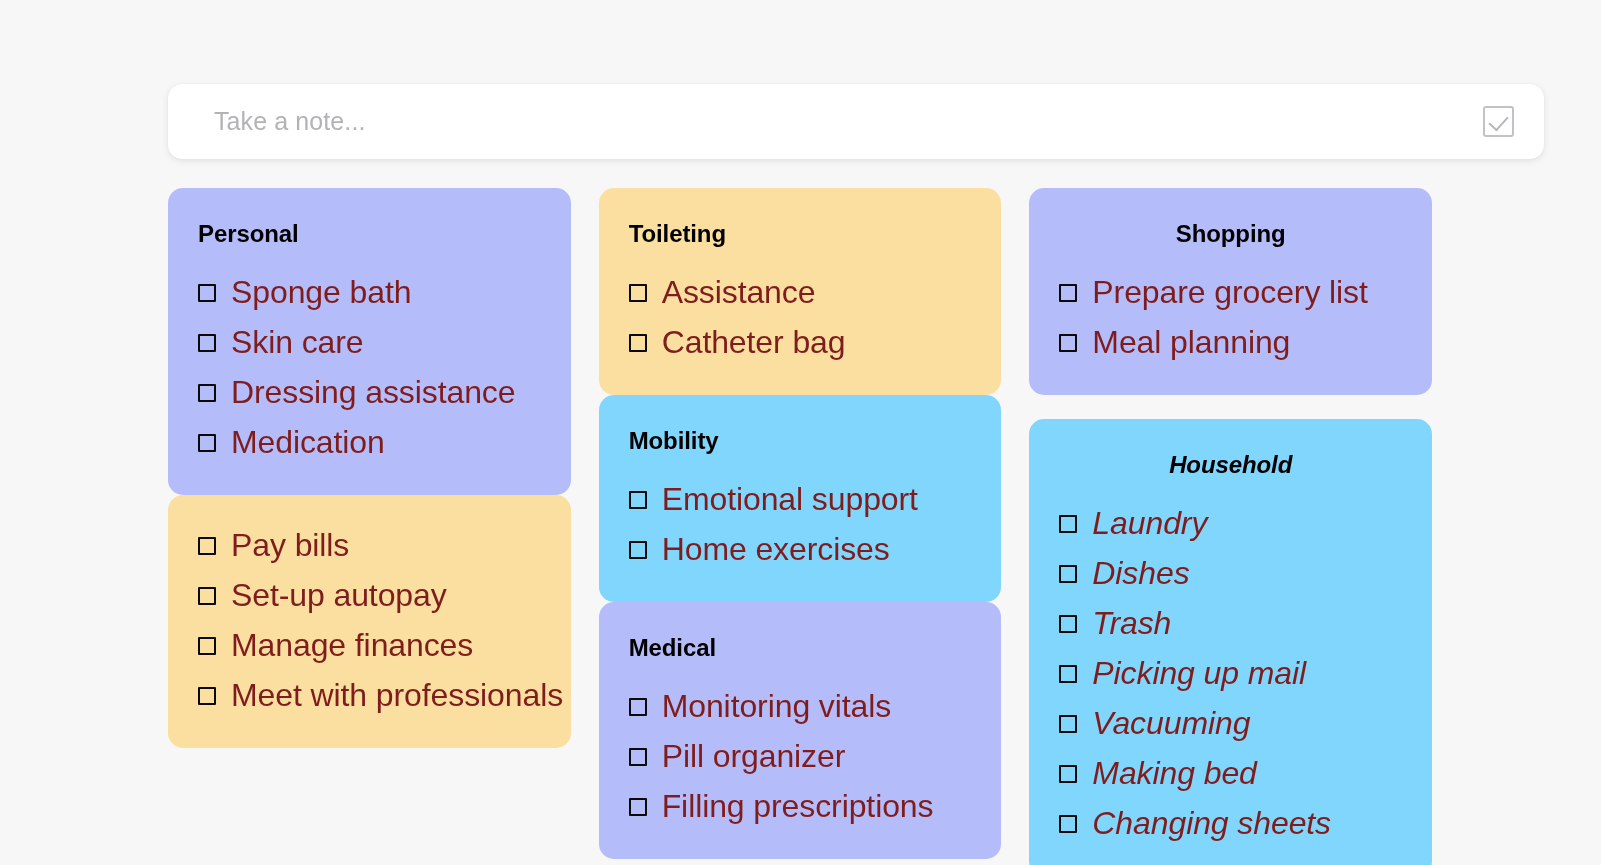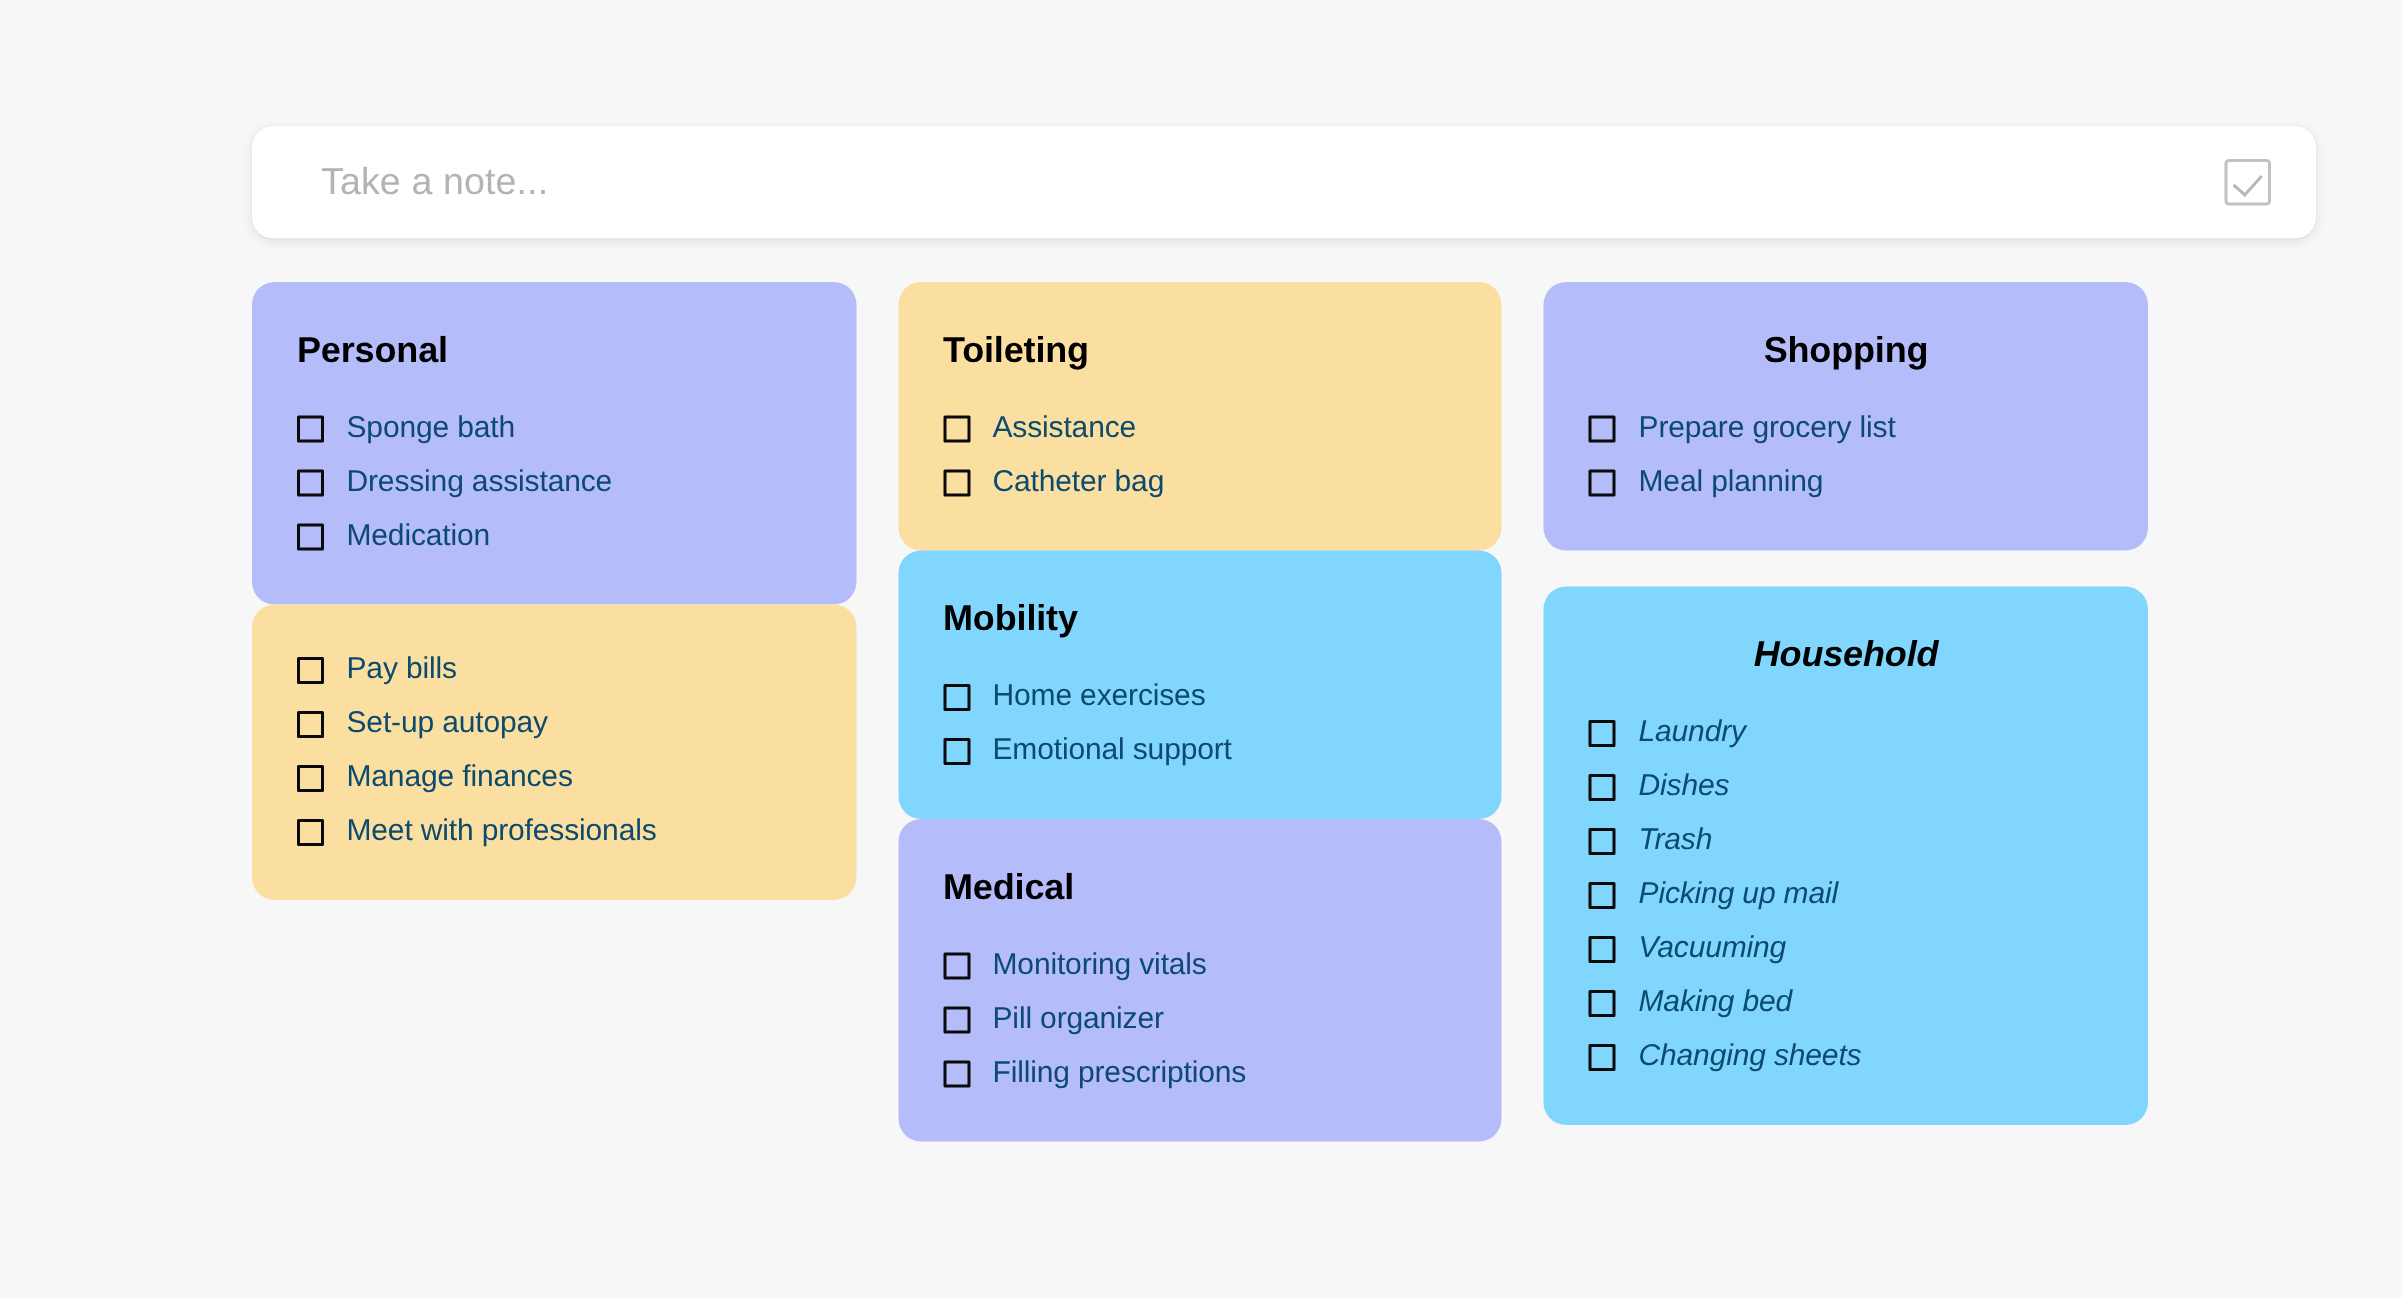--- a/index.html
+++ b/index.html
@@ -127,22 +127,22 @@
   .item-box {
     flex: 0 0 auto;
     width: 18px;
     height: 18px;
     border: 2.2px solid #0a0a0a;
     border-radius: 1px;
     background: transparent;
   }
 
   .item-label {
-    font-size: 20px;
-    color: #0c4a6e;
+    font-size: 32px;
+    color: #7f1d1d;
     letter-spacing: -0.1px;
     white-space: nowrap;
   }
 
   
   .theme-purple { background: #b5bcfa; }
   .theme-yellow { background: #fadfa1; }
   .theme-blue   { background: #80d6fd; }
 
   
@@ -162,20 +162,24 @@
       <div class="column col-1">
         <div class="card theme-purple">
           <div class="card-title">Personal</div>
           <ul class="card-items">
             <li class="card-item">
               <span class="item-box"></span>
               <span class="item-label">Sponge bath</span>
             </li>
             <li class="card-item">
               <span class="item-box"></span>
+              <span class="item-label">Skin care</span>
+            </li>
+            <li class="card-item">
+              <span class="item-box"></span>
               <span class="item-label">Dressing assistance</span>
             </li>
             <li class="card-item">
               <span class="item-box"></span>
               <span class="item-label">Medication</span>
             </li>
           </ul>
         </div>
         <div class="card theme-yellow">
           <ul class="card-items">
@@ -210,25 +214,25 @@
               <span class="item-box"></span>
               <span class="item-label">Catheter bag</span>
             </li>
           </ul>
         </div>
         <div class="card theme-blue">
           <div class="card-title">Mobility</div>
           <ul class="card-items">
             <li class="card-item">
               <span class="item-box"></span>
+              <span class="item-label">Emotional support</span>
+            </li>
+            <li class="card-item">
+              <span class="item-box"></span>
               <span class="item-label">Home exercises</span>
-            </li>
-            <li class="card-item">
-              <span class="item-box"></span>
-              <span class="item-label">Emotional support</span>
             </li>
           </ul>
         </div>
         <div class="card theme-purple">
           <div class="card-title">Medical</div>
           <ul class="card-items">
             <li class="card-item">
               <span class="item-box"></span>
               <span class="item-label">Monitoring vitals</span>
             </li>

